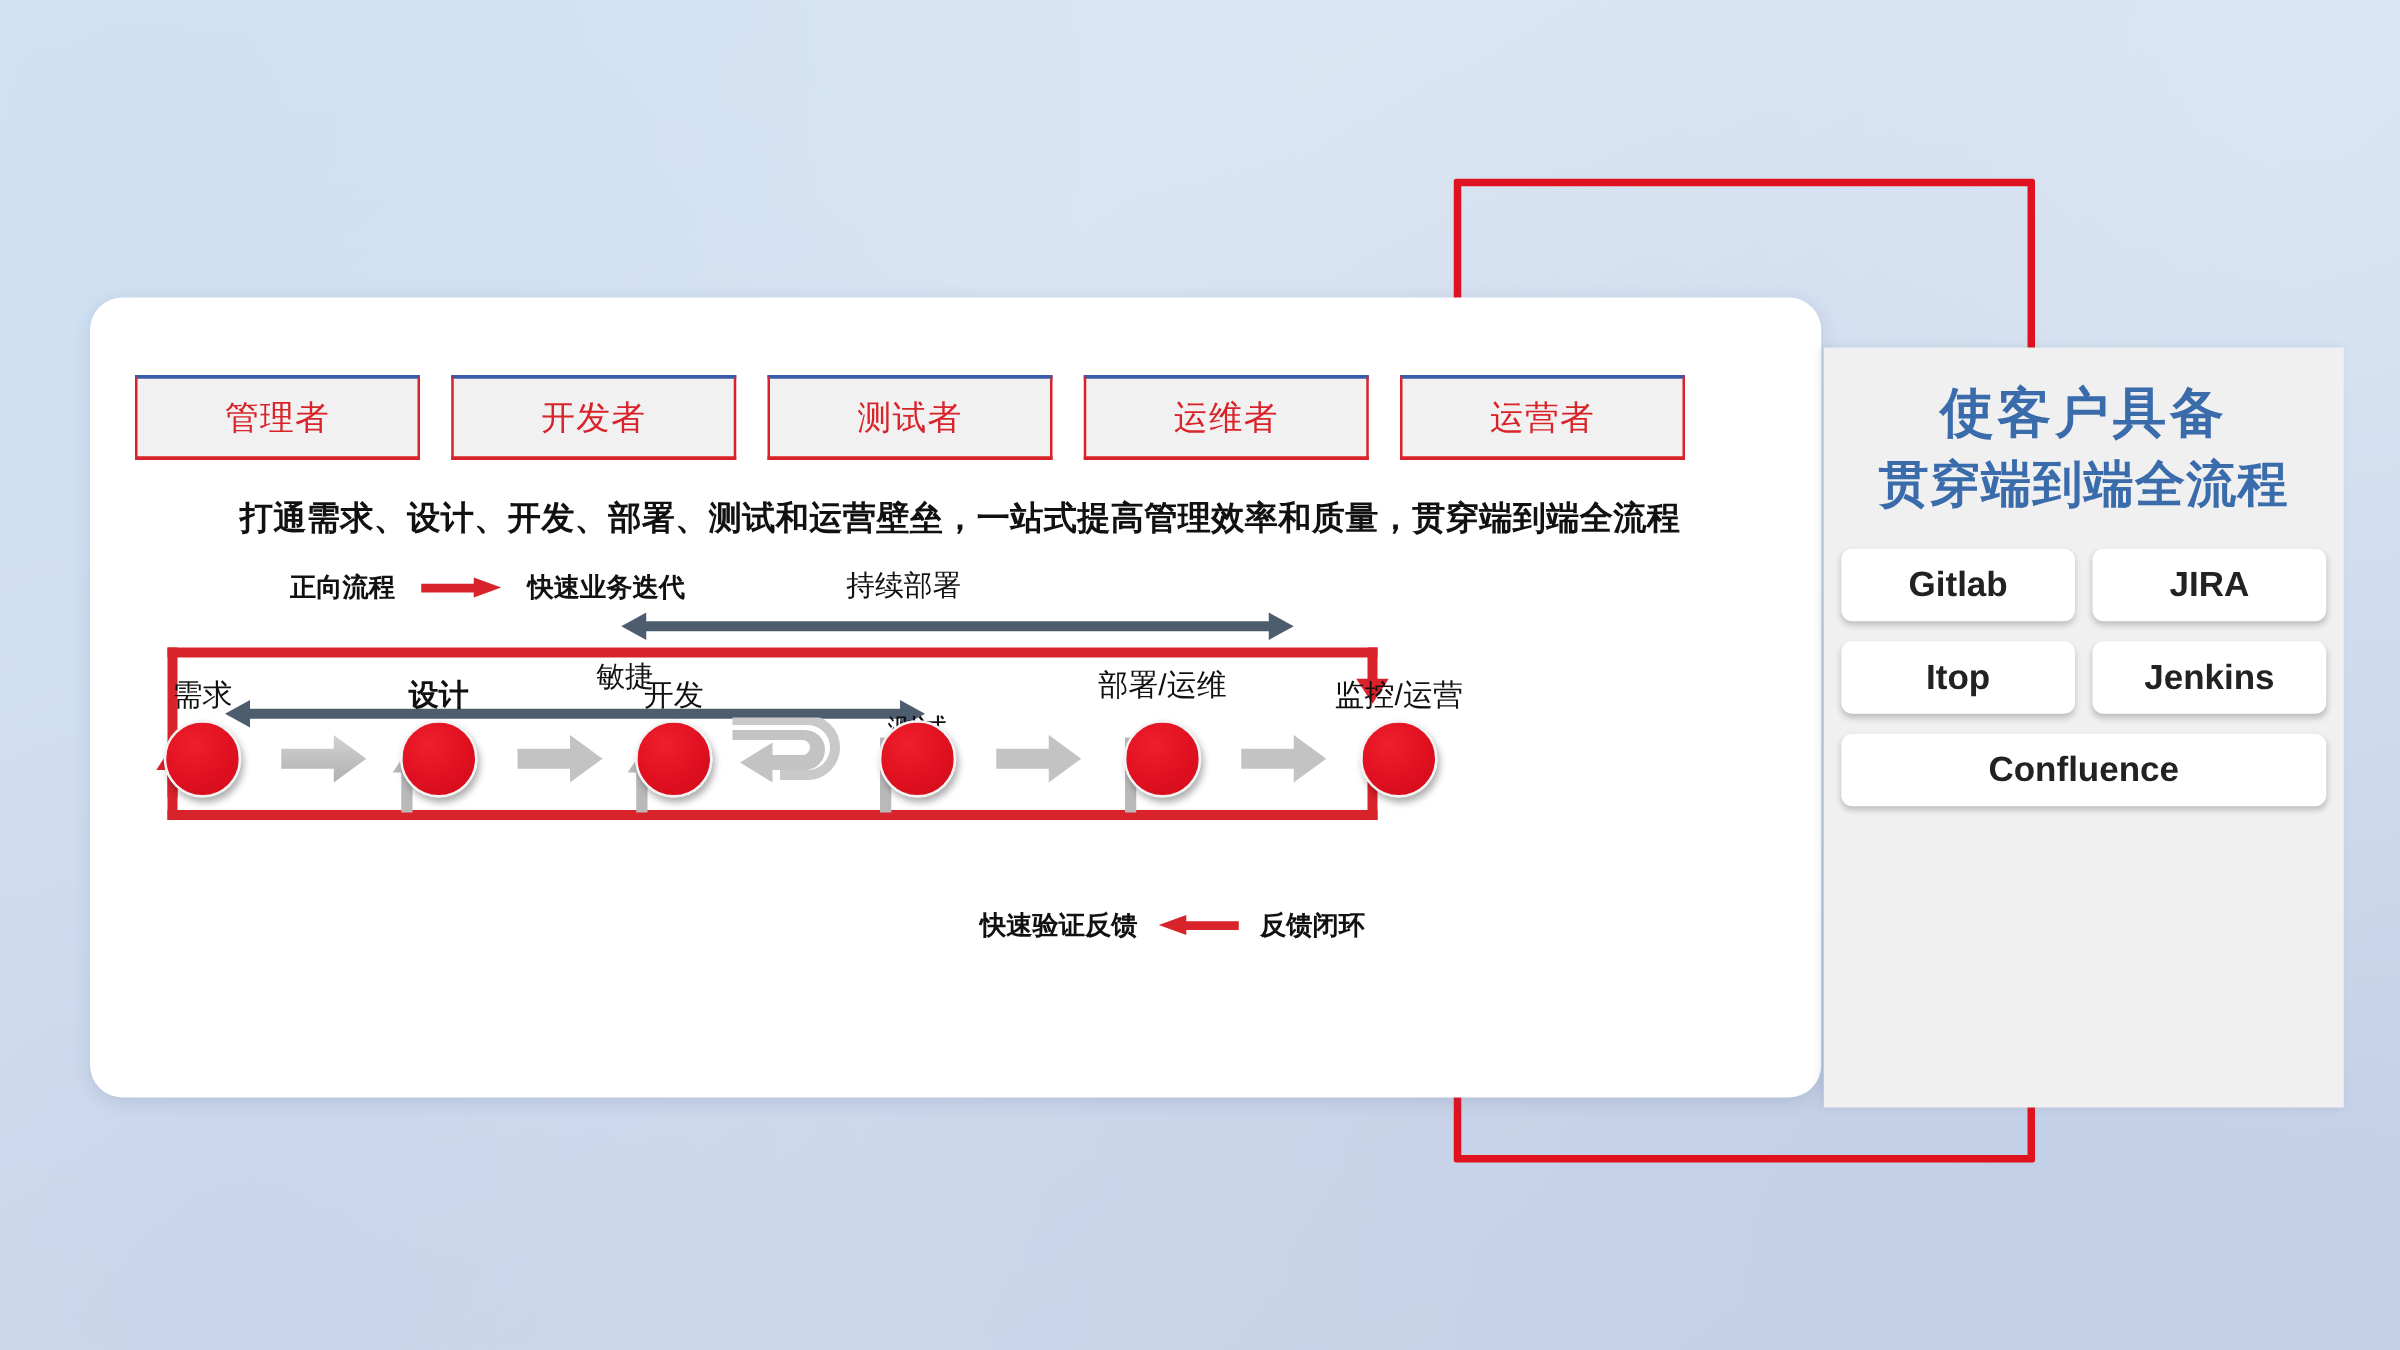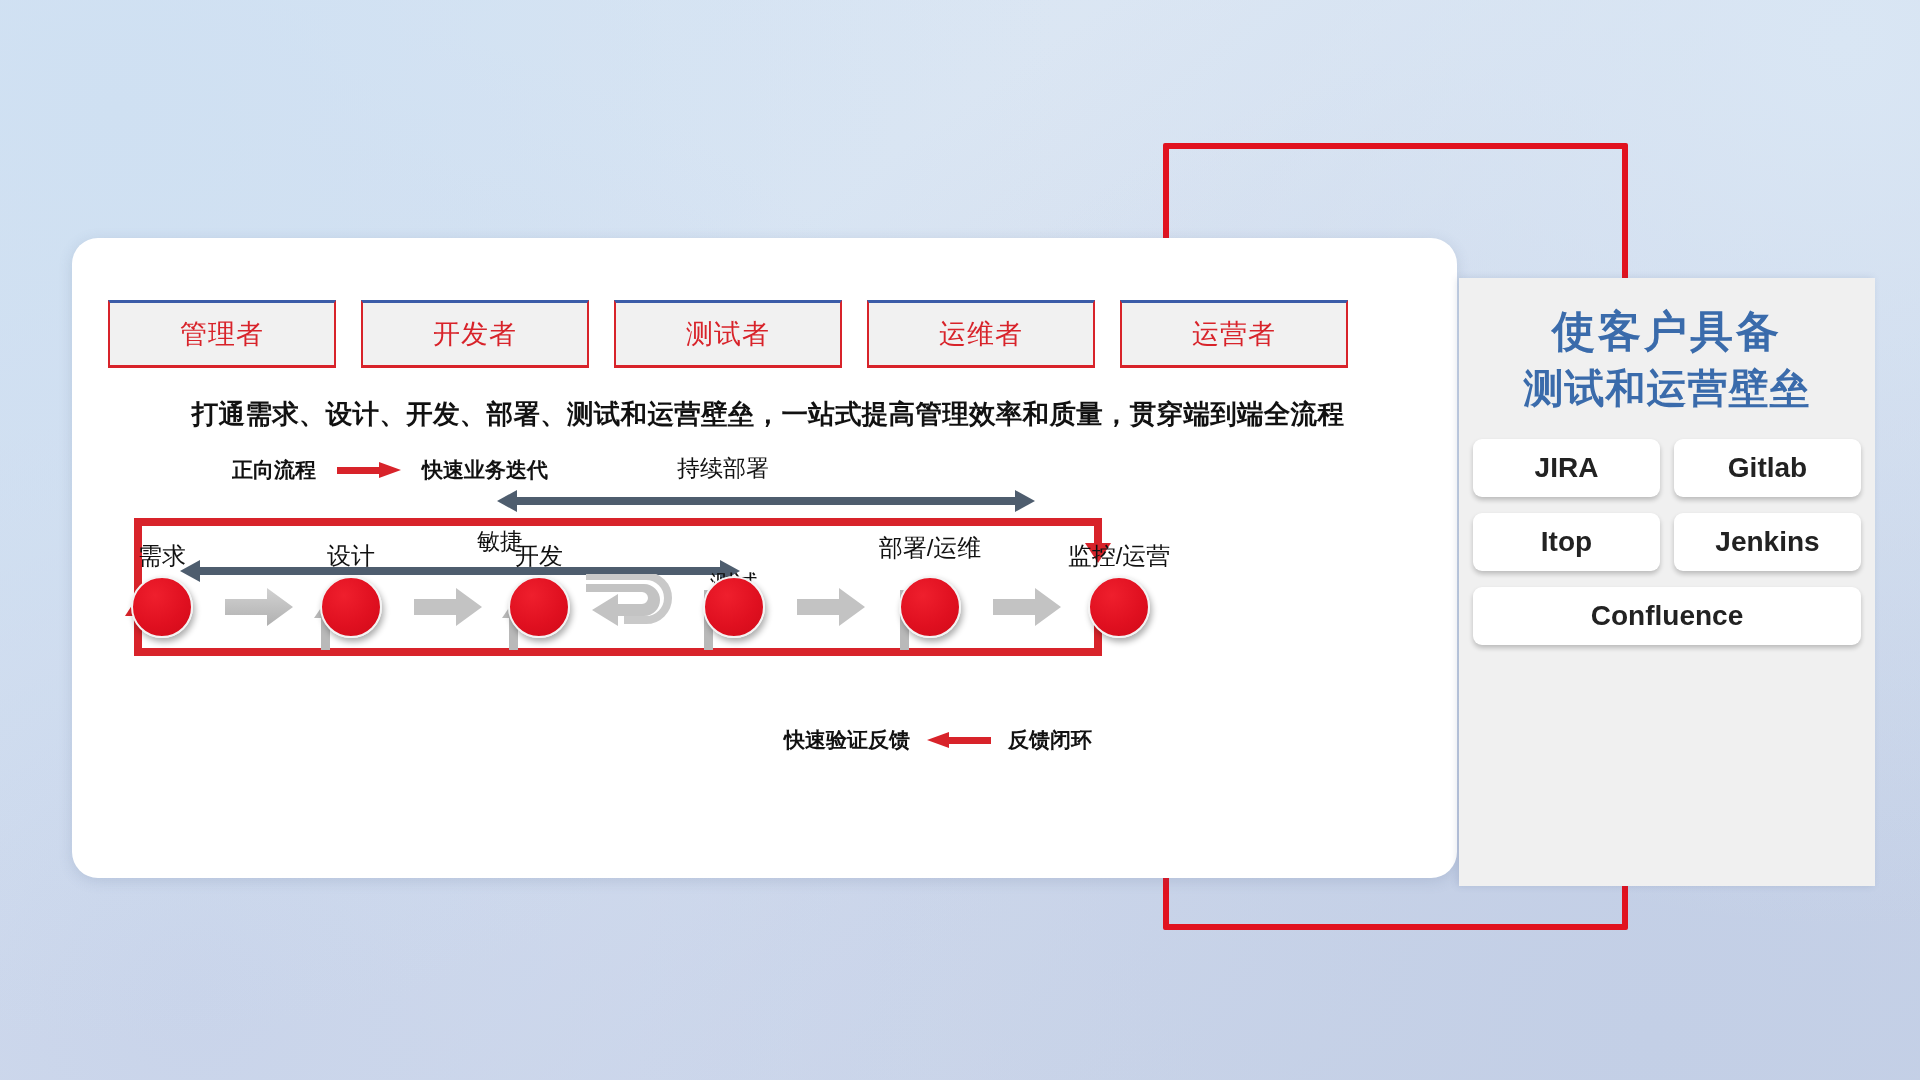--- a/index.html
+++ b/index.html
@@ -285,21 +285,21 @@
         <defs>
             <linearGradient id="g1" x1="0" y1="0" x2="0" y2="1">
           <stop offset="0" stop-color="#d2d2d2"></stop>
               <stop offset="1" stop-color="#b0b0b0"></stop>
             </linearGradient>
           </defs>
         <path d="M2 13 H44 V2 L70 21 L44 40 V29 H2 Z" fill="url(#g1)"></path>
       </svg>
     </div>
 
-    <div class="node-label" style="left:219px; top:302px; width:120px;">设计</div>
+    <div class="node-label" style="left:219px; top:302px; width:120px;font-weight:bold;">设计</div>
     <div class="node" style="left:248px; top:338px;"></div>
 
     <div class="gray-arrow" style="left:340px; top:348px;">
       <svg width="72" height="42" viewBox="0 0 72 42">
         <path d="M2 13 H44 V2 L70 21 L44 40 V29 H2 Z" fill="#c3c3c3"></path>
       </svg>
     </div>
 
     <div class="node-label" style="left:407px; top:302px; width:120px;">开发</div>
     <div class="node" style="left:436px; top:338px;"></div>
@@ -336,28 +336,28 @@
       <span>快速验证反馈</span>
       <span class="red-arrow-l"></span>
       <span>反馈闭环</span>
     </div>
 
   </div>
 
   <div class="right-panel">
     <div class="panel-title">
       <span class="l1">使客户具备</span>
-      <span class="l2">测试和运营壁垒</span>
+      <span class="l2">贯穿端到端全流程</span>
     </div>
     <div class="tools-grid">
       <div class="tool-chip">
+        <span>Gitlab</span>
+      </div>
+      <div class="tool-chip">
         <span>JIRA</span>
-      </div>
-      <div class="tool-chip">
-        <span>Gitlab</span>
       </div>
       <div class="tool-chip">
         <span>Itop</span>
       </div>
       <div class="tool-chip">
         <span>Jenkins</span>
       </div>
       <div class="tool-chip wide">
         <span>Confluence</span>
       </div>

